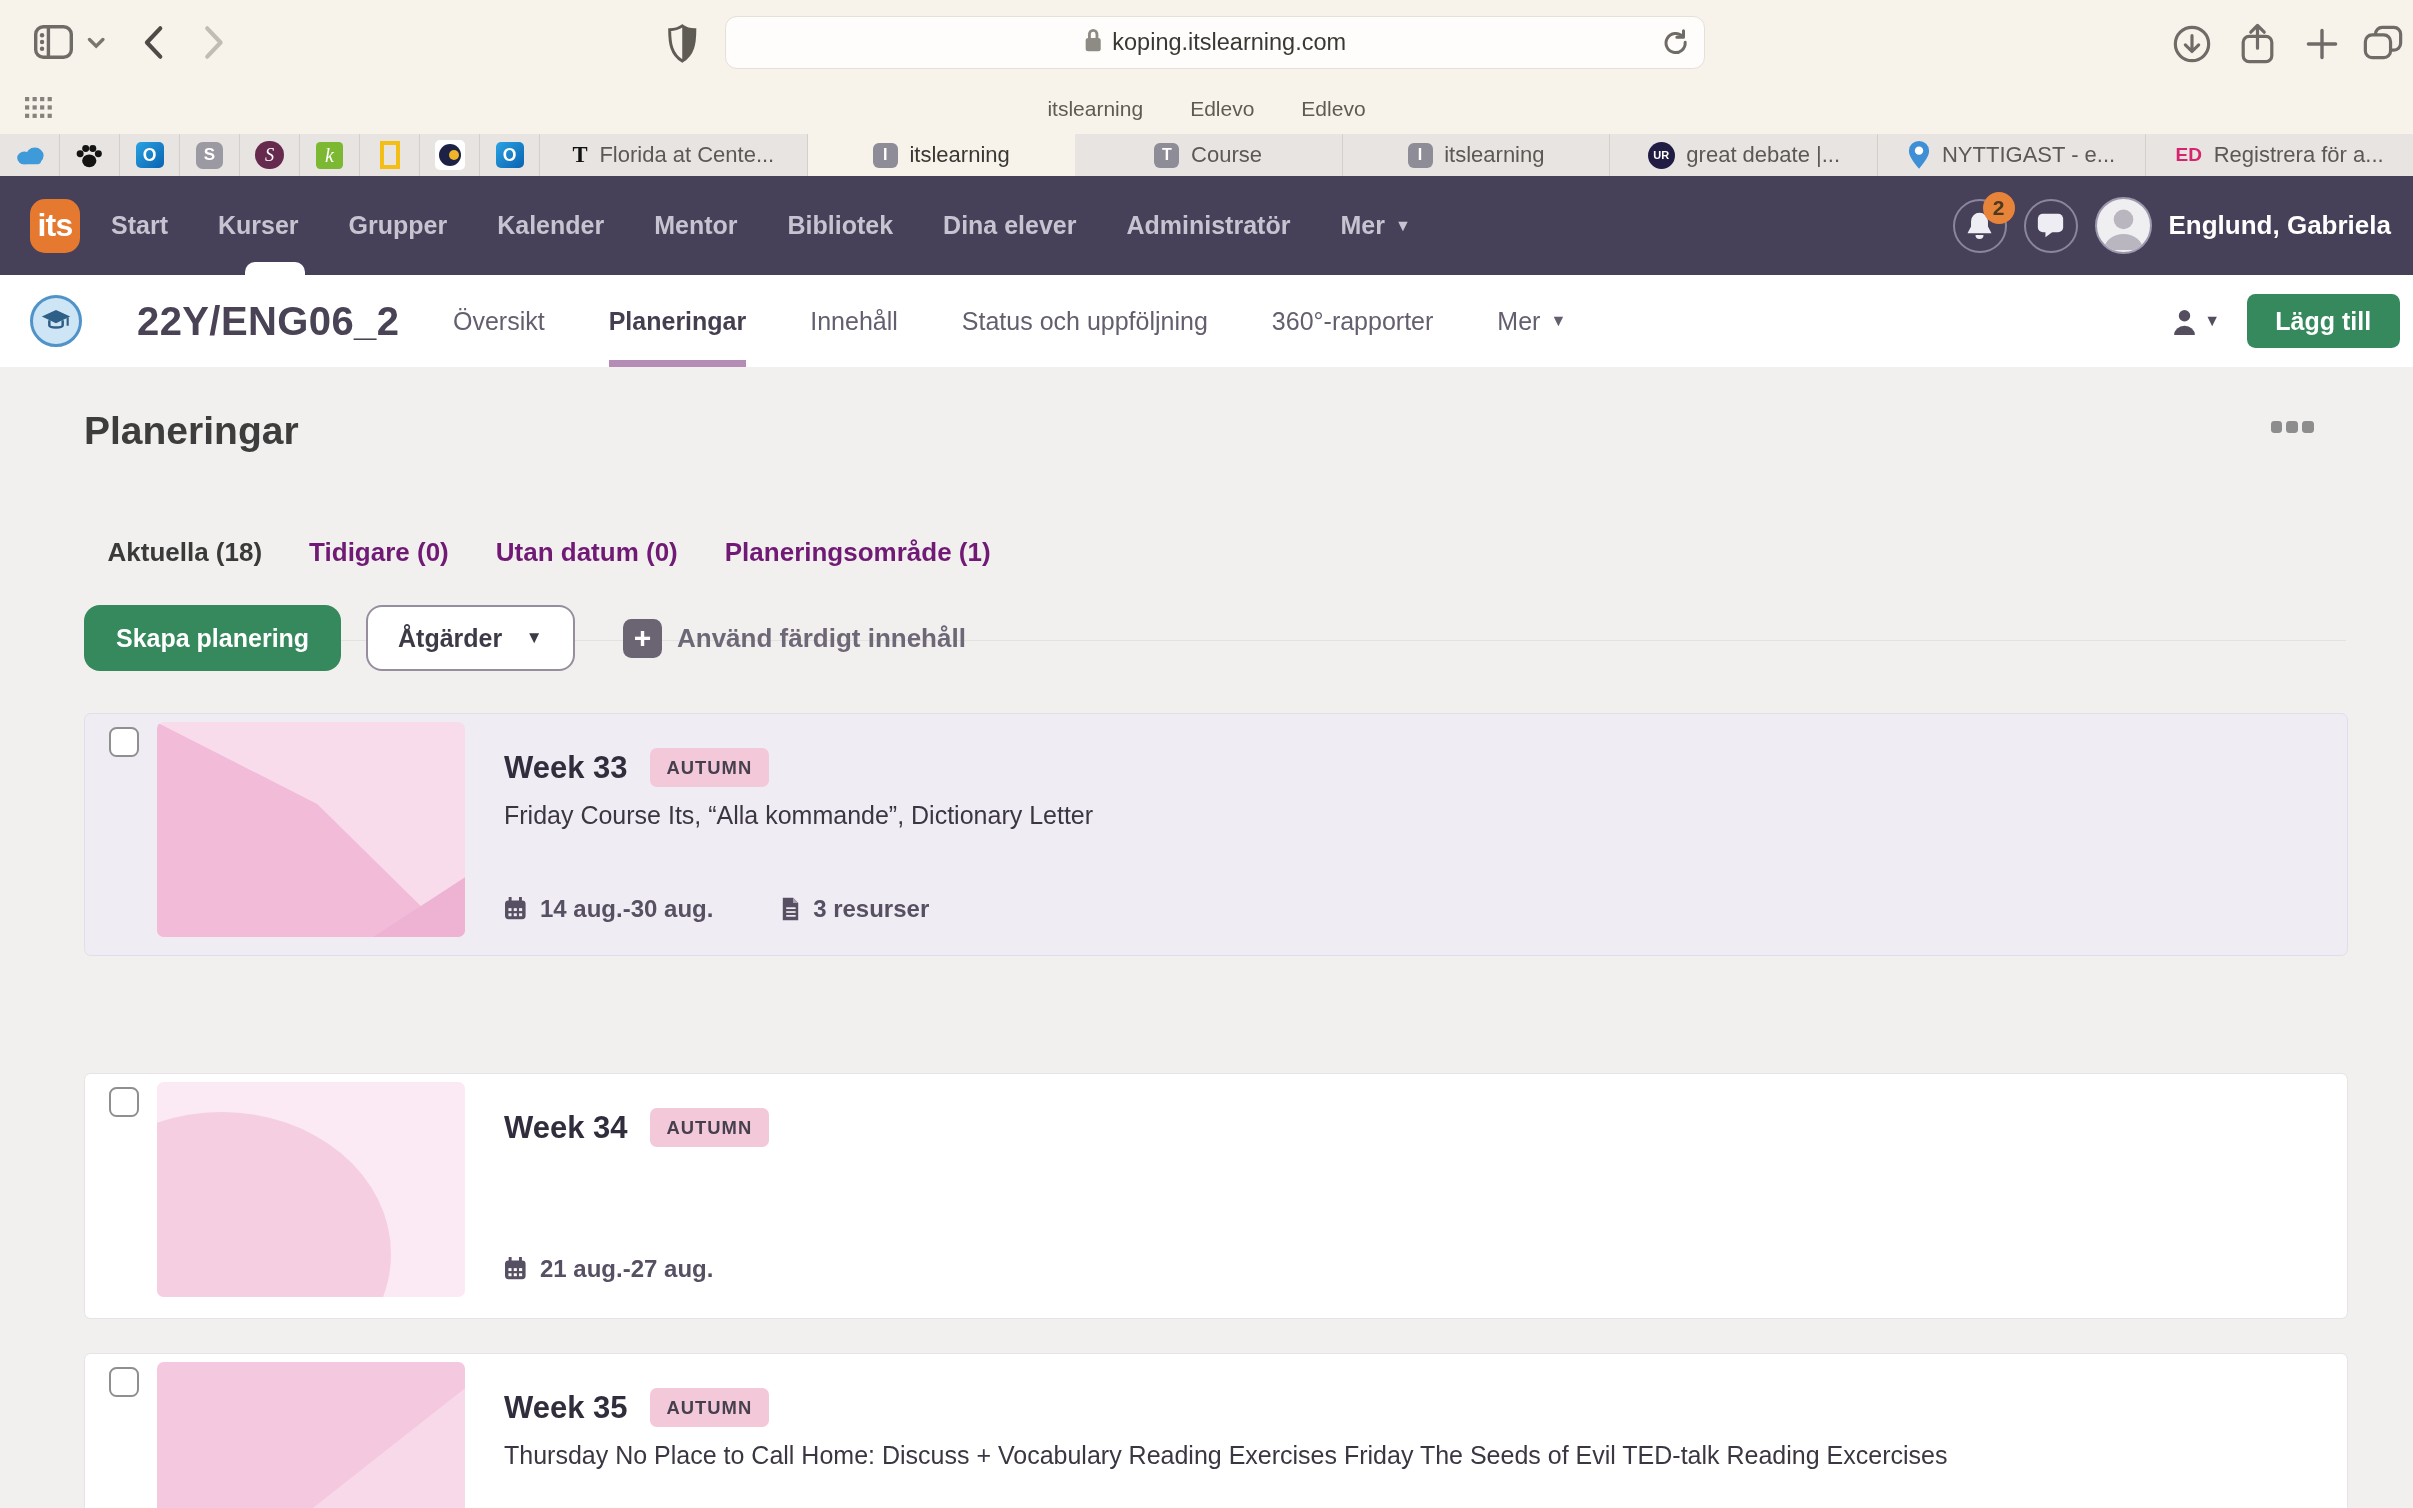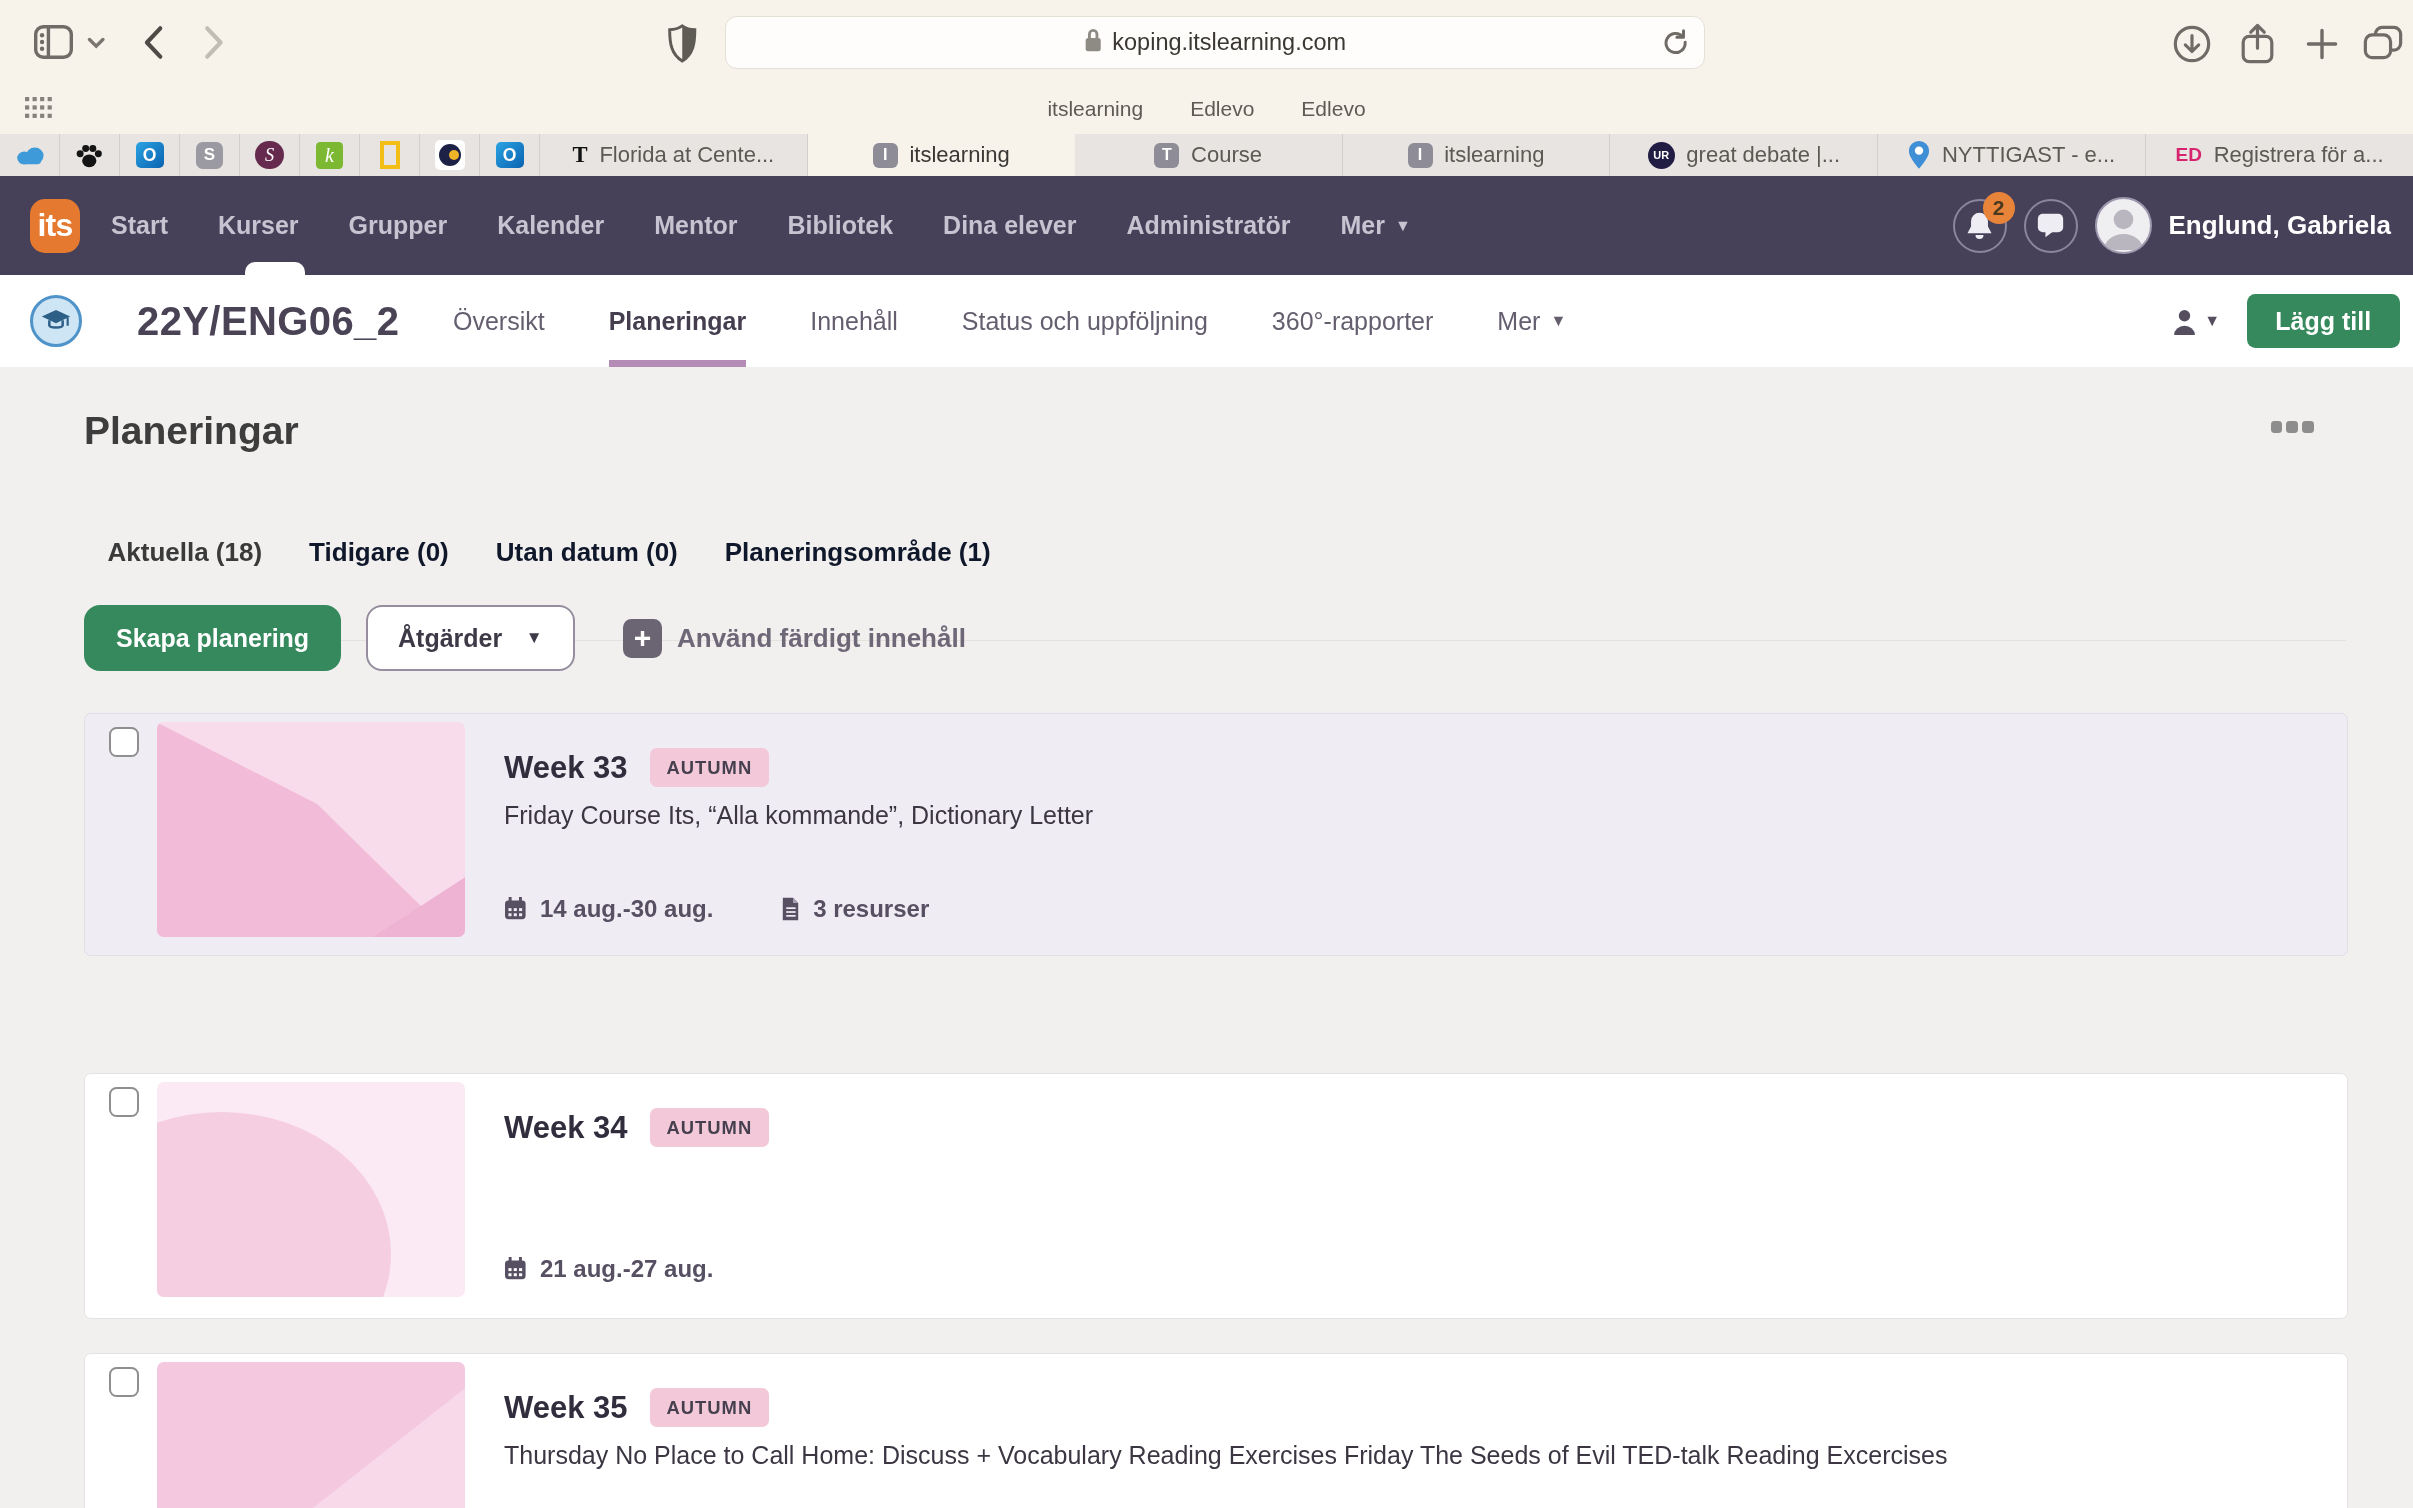--- a/index.html
+++ b/index.html
@@ -80,21 +80,21 @@
   .btn-add { position:absolute; right:13.4px; top:19px; height:54px; padding:0 28.5px; background:#35895c; color:#fff;
              font-size:25px; font-weight:700; border-radius:8.4px; display:flex; align-items:center; }
 
   
   .content { position:absolute; top:367px; left:0; right:0; bottom:0; background:#f1f0ee; }
   .pagetitle { position:absolute; left:84px; top:42px; font-size:39px; font-weight:700; color:#3d3d3d; }
   .dots { position:absolute; right:99px; top:54px; display:flex; gap:4.2px; }
   .dots i { width:11.7px; height:11.7px; border-radius:3.4px; background:#8d8d8d; }
 
   .ftabs { position:absolute; left:84px; right:67px; top:148px; border-bottom:1.7px solid #e4e2df; display:flex; }
-  .ftab { position:relative; padding:22px 23.5px 72px; font-size:26px; font-weight:700; color:#0f172a;
+  .ftab { position:relative; padding:22px 23.5px 72px; font-size:26px; font-weight:700; color:#701a75;
           white-space:nowrap; }
   .ftab.active { color:#3a3a3a; }
   .ftab.active::after { content:""; position:absolute; left:0; right:0; bottom:-1.7px; height:5.9px; background:#3a3a3a; }
 
   .btn { position:absolute; top:238px; height:66px; border-radius:16px; font-weight:700; font-size:25px;
          display:flex; align-items:center; white-space:nowrap; }
   .btn-create { left:84px; padding:0 32px; background:#35895c; color:#fff; }
   .btn-actions { left:366px; padding:0 30px; background:#fff; border:2.5px solid #968e9f; color:#3e3947; gap:23.5px; }
   .btn-actions .dn { font-size:17px; }
   .use-content { position:absolute; left:623px; top:238px; height:66px; display:flex; align-items:center; gap:15px; }

